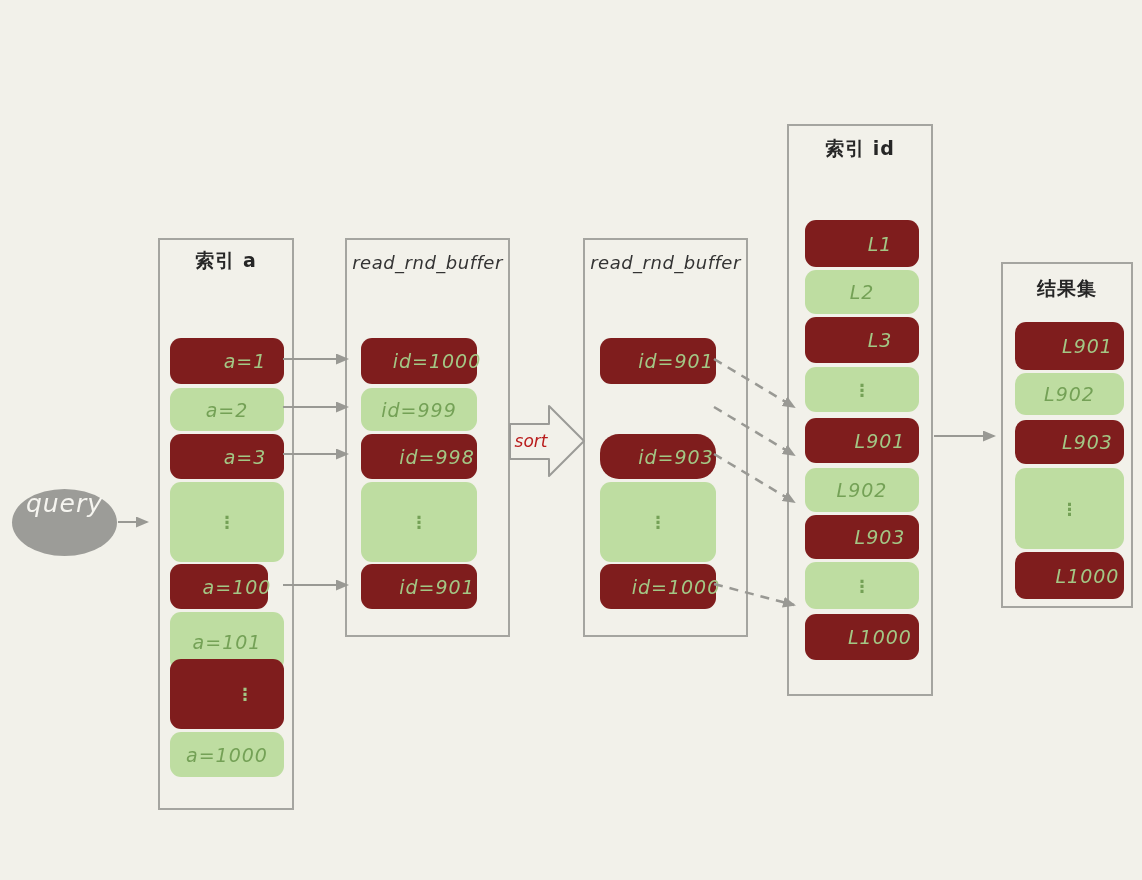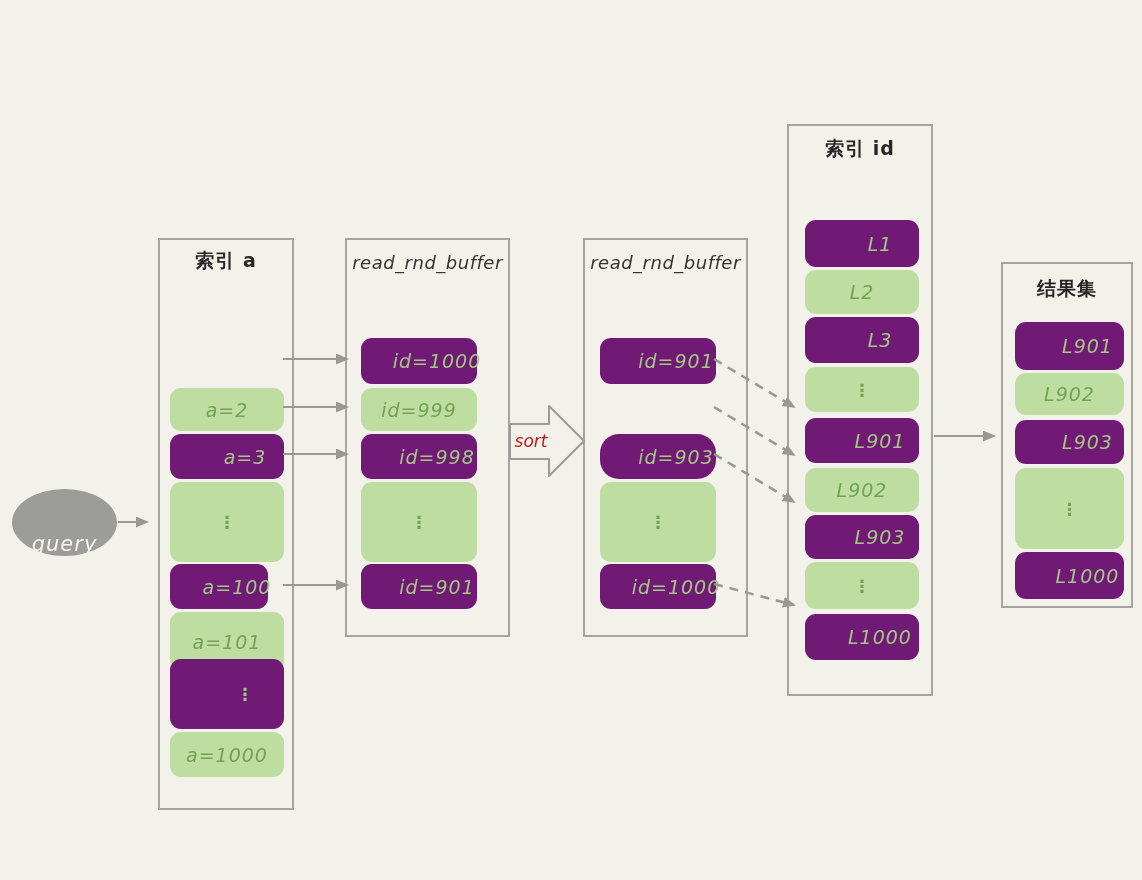--- a/index.html
+++ b/index.html
@@ -22,28 +22,28 @@
   }
   .panel-title.latin {
     font-weight:normal; font-style:italic; font-size:18px; color:#333;
     letter-spacing:0.5px;
   }
   .box {
     position:absolute; border-radius:11px; box-sizing:border-box;
     display:flex; align-items:center; justify-content:center;
     font-size:19px; font-style:italic; letter-spacing:1px; white-space:nowrap;
   }
-  .box.dark  { background:#701a75; color:#a3c785;padding-left:36px; }
+  .box.dark  { background:#7f1d1d; color:#a3c785;padding-left:36px; }
   .box.light { background:#bedda1; color:#74a156; }
   .box.dots  { font-style:normal; font-size:17px; font-weight:bold; letter-spacing:0; }
   .query {
     position:absolute; left:12px; top:489px; width:105px; height:67px;
     background:#9c9c98; border-radius:50%;
-    display:flex; align-items:flex-end; justify-content:center;
-    color:#f6f5f0; font-size:21px; font-style:italic; letter-spacing:1px;
+    display:flex; align-items:flex-start; justify-content:center;
+    color:#f6f5f0; font-size:25px; font-style:italic; letter-spacing:1px;
   }
   .sort-label {
     position:absolute; left:506px; top:428px; width:50px; height:26px;
     display:flex; align-items:center; justify-content:center;
     font-size:17px; font-style:italic; color:#b91c1c; z-index:7;
   }
   svg.overlay {
     position:absolute; left:0; top:0; z-index:6; pointer-events:none;
   }
 </style>
@@ -51,20 +51,21 @@
 <body>
 
 <div class="canvas">
 
   <div class="query">
     <span>query</span>
   </div>
 
   <div class="panel" style="left:158px; top:238px; width:136px; height:572px;">
     <div class="panel-title" style="top:8px">索引 a</div>
+    <div class="box dark" style="left:10px; top:98px;  width:114px; height:46px;">a=1</div>
     <div class="box light" style="left:10px; top:148px; width:114px; height:43px;">a=2</div>
     <div class="box dark" style="left:10px; top:194px; width:114px; height:45px;">a=3</div>
     <div class="box light dots" style="left:10px; top:242px; width:114px; height:80px;">⋮</div>
     <div class="box dark" style="left:10px; top:324px; width:98px; height:45px;">a=100</div>
     <div class="box light" style="left:10px; top:372px; width:114px; height:59px;">a=101</div>
     <div class="box dark dots" style="left:10px; top:419px; width:114px; height:70px;">⋮</div>
     <div class="box light" style="left:10px; top:492px; width:114px; height:45px;">a=1000</div>
   </div>
 
   <div class="panel" style="left:345px; top:238px; width:165px; height:399px;">

